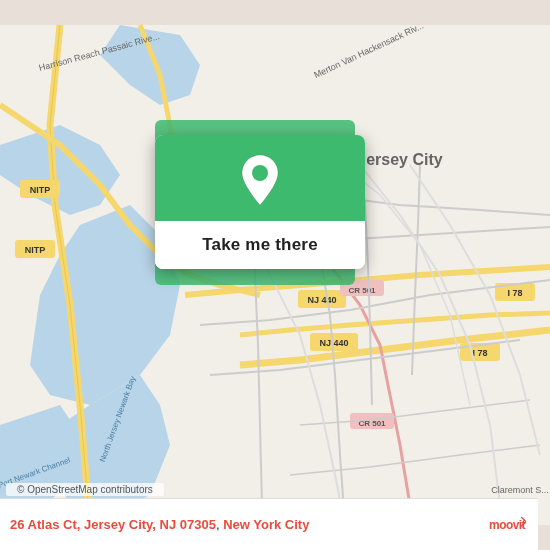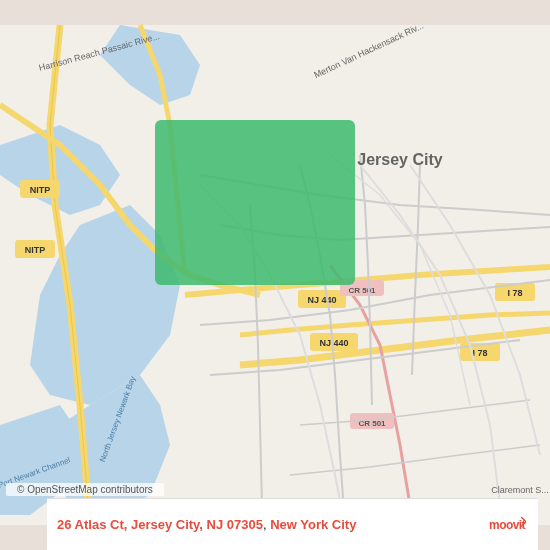--- a/index.html
+++ b/index.html
@@ -89,21 +89,20 @@
       bottom: 0;
       left: 0;
       right: 12px;
       background: white;
       border-top: 1px solid #ddd;
       padding: 8px 12px 8px 10px;
       display: flex;
       align-items: center;
       justify-content: space-between;
       height: 52px;
-      margin-left: 47px;
     }
 
     #address-text {
       font-size: 13px;
       color: #222;
       font-weight: 400;
       flex: 1;
     }
 
     #address-text span {
@@ -214,20 +213,30 @@
     <text x="35" y="450" text-anchor="middle" font-size="8" fill="#4a7fa5" transform="rotate(-20,35,450)">Port Newark Channel</text>
 
     <text x="370" y="28" text-anchor="middle" font-size="9" fill="#666" transform="rotate(-25,370,28)">Merton Van Hackensack Riv...</text>
 
     <text x="520" y="468" text-anchor="middle" font-size="9" fill="#666">Claremont S...</text>
 
     <rect x="155" y="95" width="200" height="165" rx="6" fill="#3dba6e" opacity="0.85"></rect>
 
   </svg>
 
+  <div id="popup">
+    <div id="popup-green-area">
+
+      <svg id="pin-icon" viewBox="0 0 44 54" xmlns="http://www.w3.org/2000/svg">
+        <path d="M22 2 C12 2 4 10 4 20 C4 32 22 52 22 52 C22 52 40 32 40 20 C40 10 32 2 22 2 Z" fill="white" stroke="rgba(0,0,0,0.15)" stroke-width="1"></path>
+        <circle cx="22" cy="20" r="8" fill="#3dba6e"></circle>
+      </svg>
+    </div>
+    <button id="popup-button">Take me there</button>
+  </div>
 
   <div id="attribution">
     <span>© OpenStreetMap contributors</span>
   </div>
 
   <div id="bottom-bar">
     <div id="address-text">
       <span>26 Atlas Ct, Jersey City, NJ 07305</span>,
       <span>New York City</span>
     </div>

